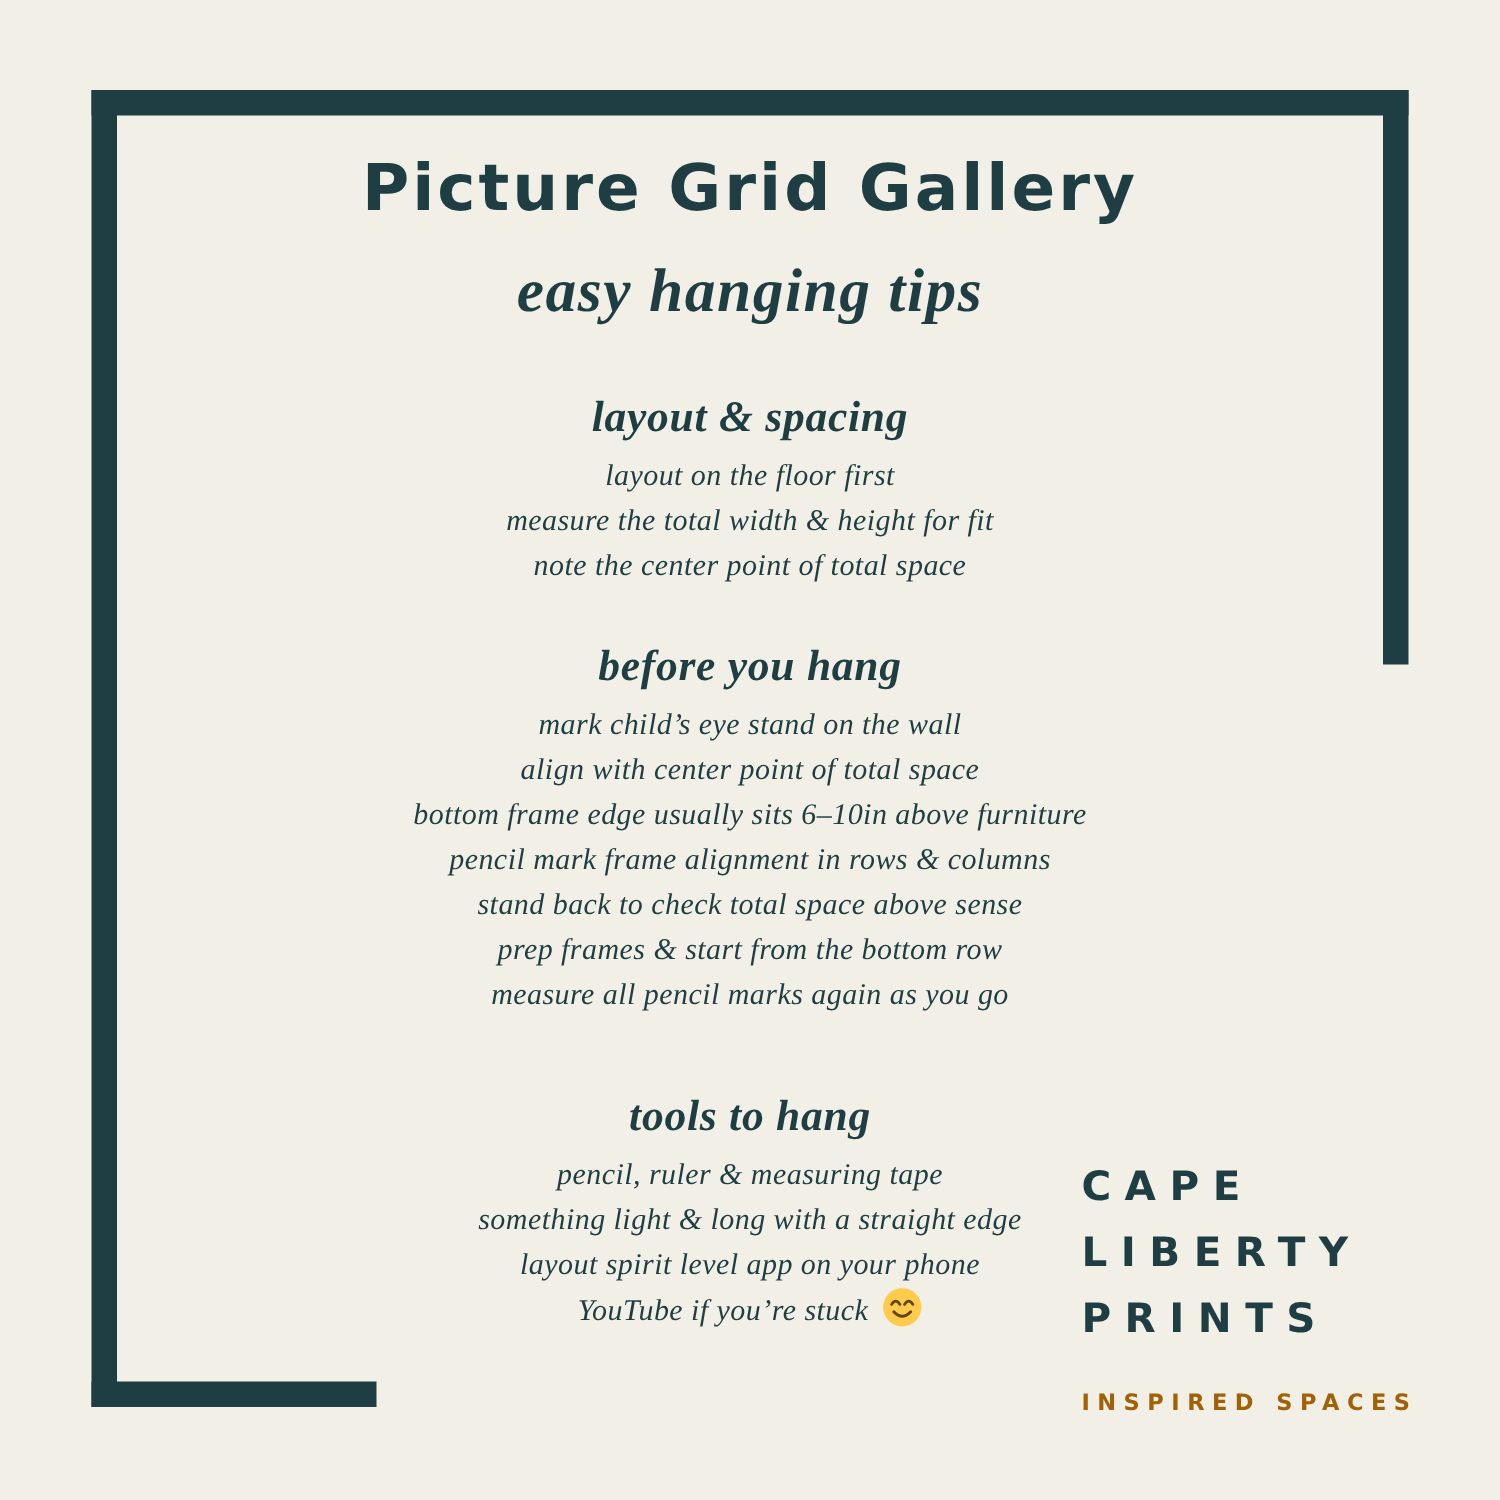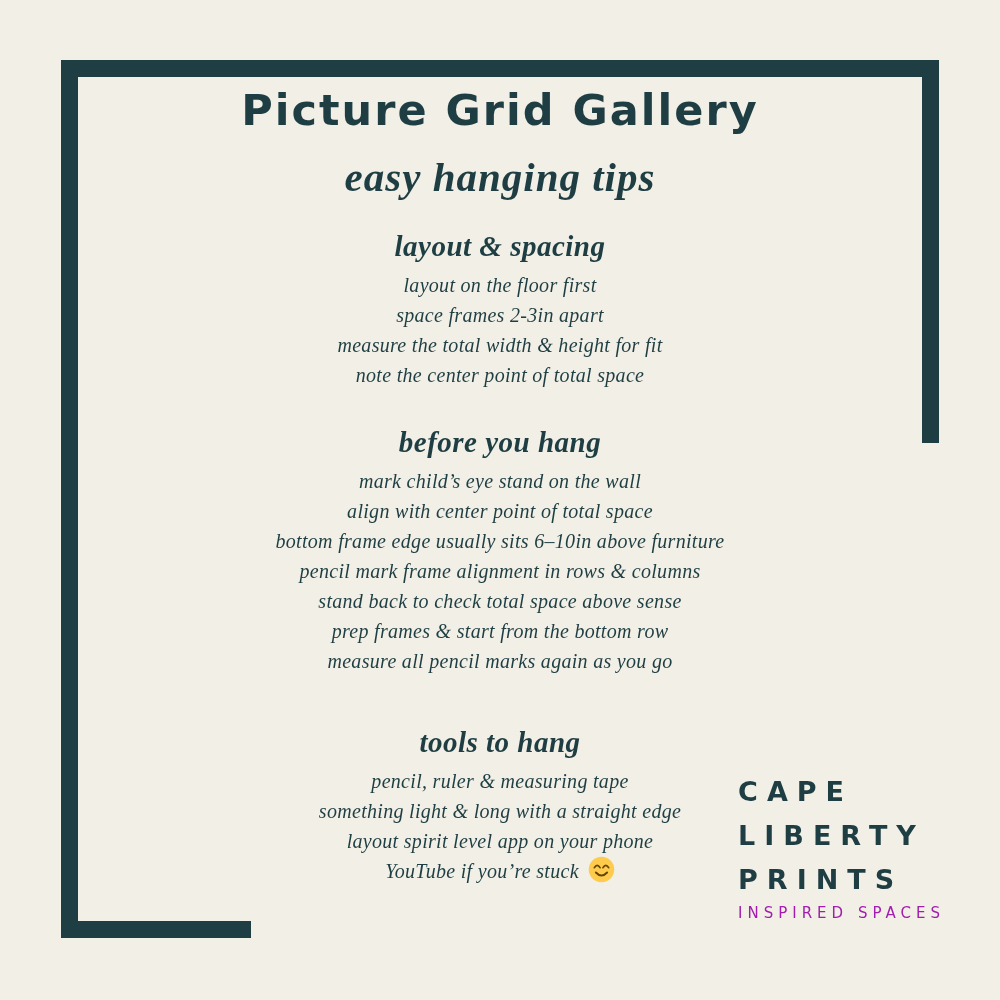--- a/index.html
+++ b/index.html
@@ -23,41 +23,41 @@
   .frame-top    { left: 61px;  top: 60px;  width: 878px; height: 17px; }
   .frame-left   { left: 61px;  top: 60px;  width: 17px;  height: 878px; }
   .frame-right  { left: 922px; top: 60px;  width: 17px;  height: 383px; }
   .frame-bottom { left: 61px;  top: 921px; width: 190px; height: 17px; }
 
   
   .content {
     position: absolute;
     left: 90px;
     right: 90px;
-    top: 86px;
+    top: 102px;
     text-align: center;
   }
   .title {
     font-family: "DejaVu Sans", sans-serif;
     font-weight: bold;
     font-size: 43px;
     letter-spacing: 2px;
     line-height: 48px;
     color: #1E3E43;
   }
   .subtitle {
     font-family: "Liberation Serif", "DejaVu Serif", serif;
     font-style: italic;
     font-weight: bold;
     font-size: 41px;
     line-height: 46px;
     margin-top: 20px;
     letter-spacing: 1px;
   }
-  .section { margin-top: 30px; }
+  .section { margin-top: 46px; }
   .section-before { margin-top: 36px; }
   .section-tools  { margin-top: 50px; }
   .section-heading {
     font-family: "Liberation Serif", "DejaVu Serif", serif;
     font-style: italic;
     font-weight: bold;
     font-size: 29px;
     line-height: 32px;
     margin-bottom: 8px;
     letter-spacing: 0.5px;
@@ -86,45 +86,44 @@
     font-family: "DejaVu Sans", sans-serif;
     font-weight: bold;
     font-size: 27px;
     line-height: 44px;
     letter-spacing: 9px;
     margin-right: -9px; 
     color: #1E3E43;
   }
   .brand-tagline {
     font-family: "DejaVu Sans", sans-serif;
-    font-weight: normal;
+    font-weight: bold;
     font-size: 15px;
     letter-spacing: 5px;
     margin-right: -5px;
-    margin-top: 2px;
-    color: #a21caf;
+    margin-top: 24px;
+    color: #a16207;
   }
 </style>
 </head>
 <body>
 
 <div class="frame-piece frame-top"></div>
 <div class="frame-piece frame-left"></div>
 <div class="frame-piece frame-right"></div>
 <div class="frame-piece frame-bottom"></div>
 
 <div class="content">
 
   <div class="title">Picture Grid Gallery</div>
   <div class="subtitle">easy hanging tips</div>
 
   <div class="section">
     <div class="section-heading">layout &amp; spacing</div>
     <div class="line">layout on the floor first</div>
-    <div class="line">space frames 2-3in apart</div>
     <div class="line">measure the total width &amp; height for fit</div>
     <div class="line">note the center point of total space</div>
   </div>
 
   <div class="section section-before">
     <div class="section-heading">before you hang</div>
     <div class="line">mark child’s eye stand on the wall</div>
     <div class="line">align with center point of total space</div>
     <div class="line">bottom frame edge usually sits 6–10in above furniture</div>
     <div class="line">pencil mark frame alignment in rows &amp; columns</div>

